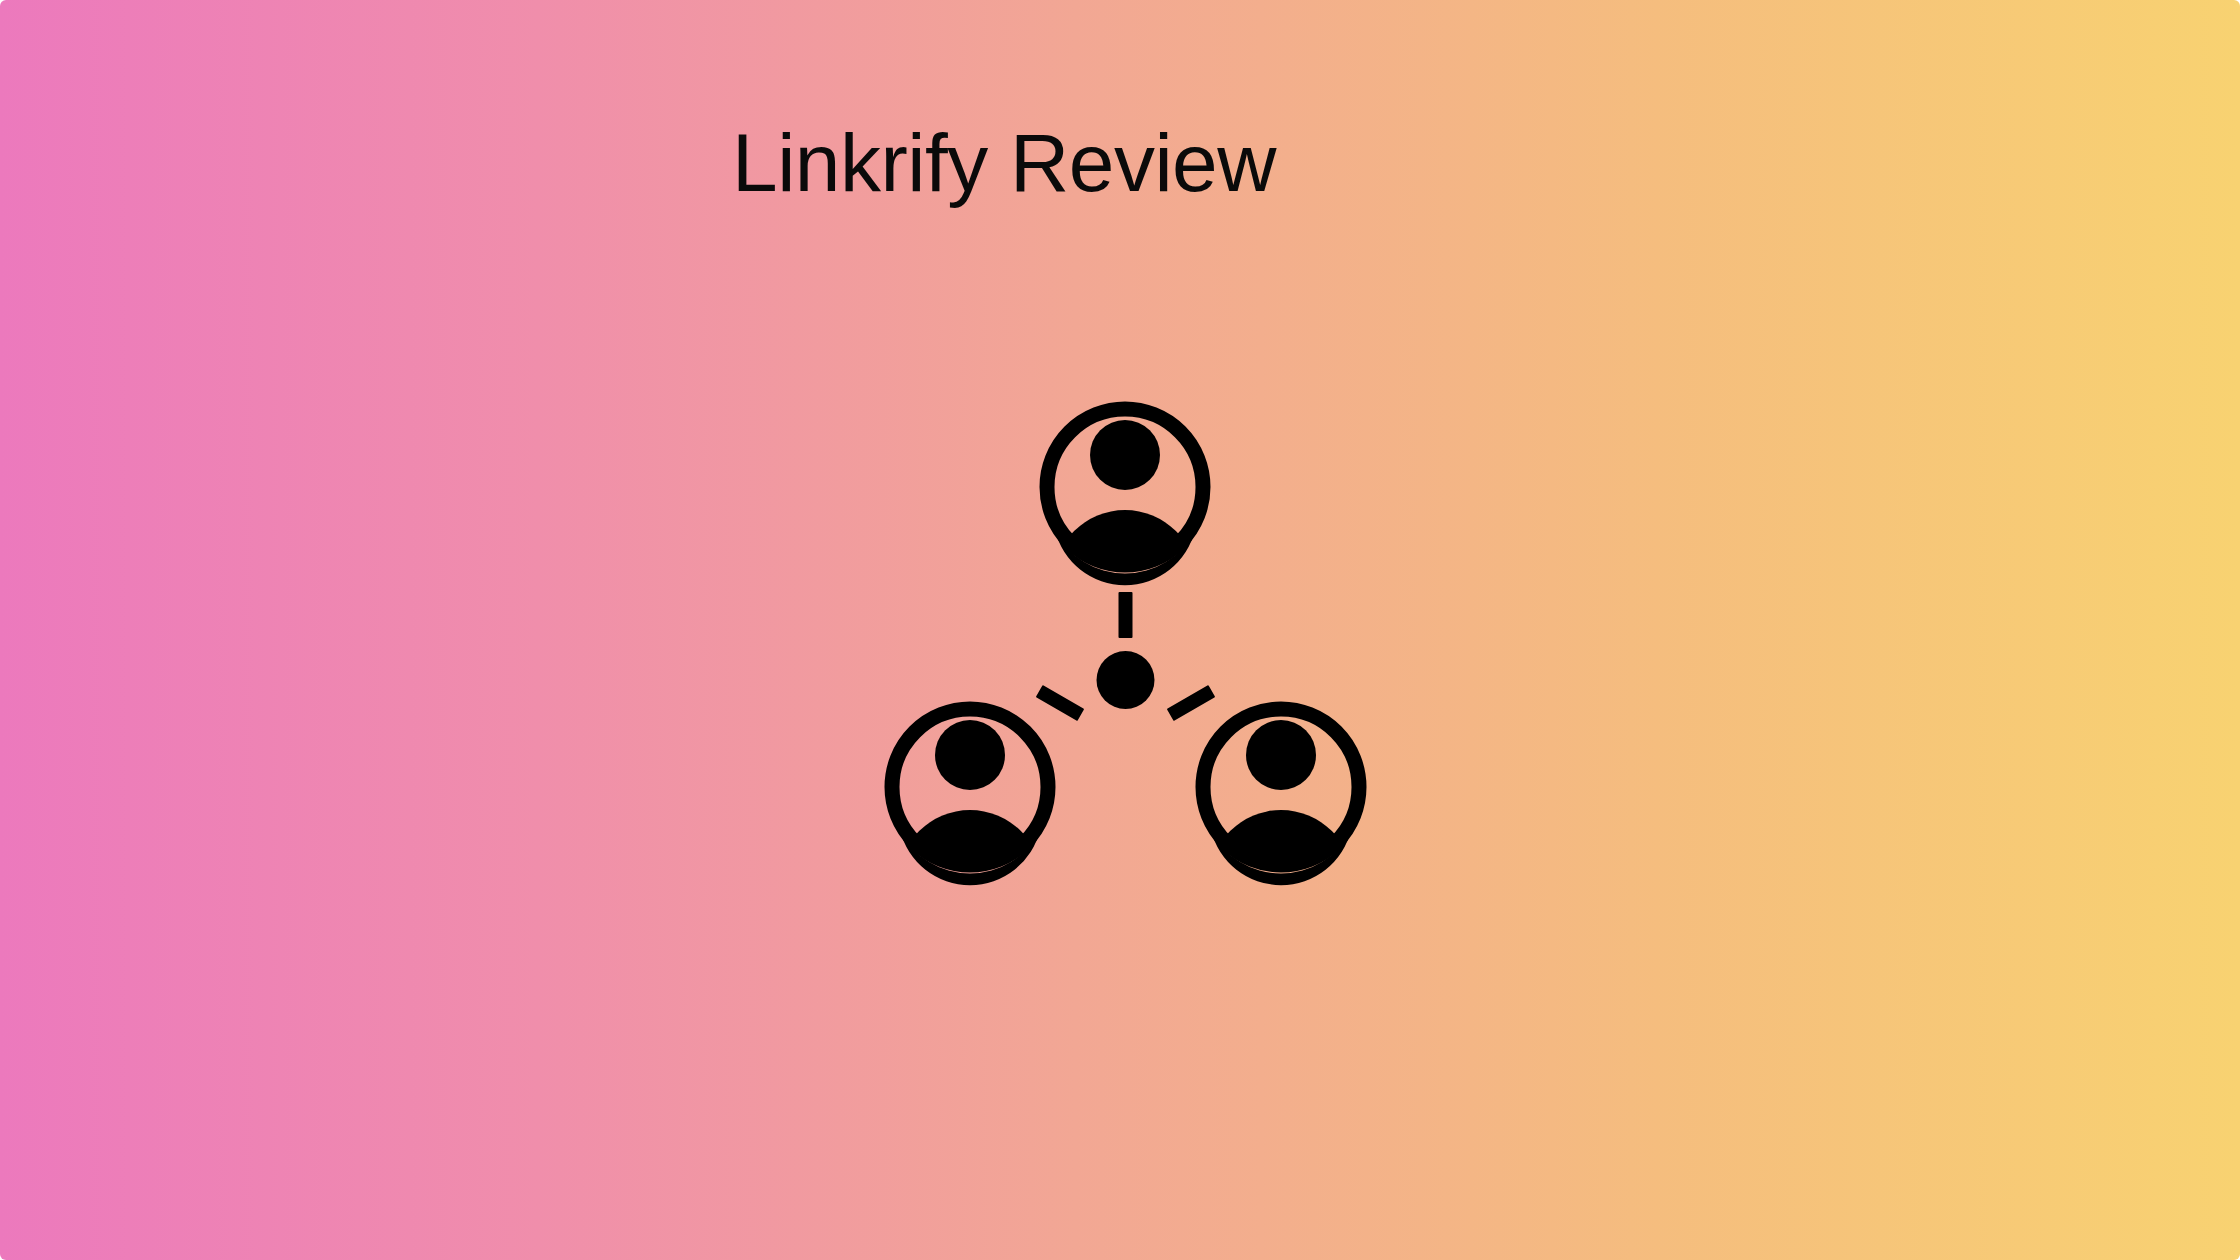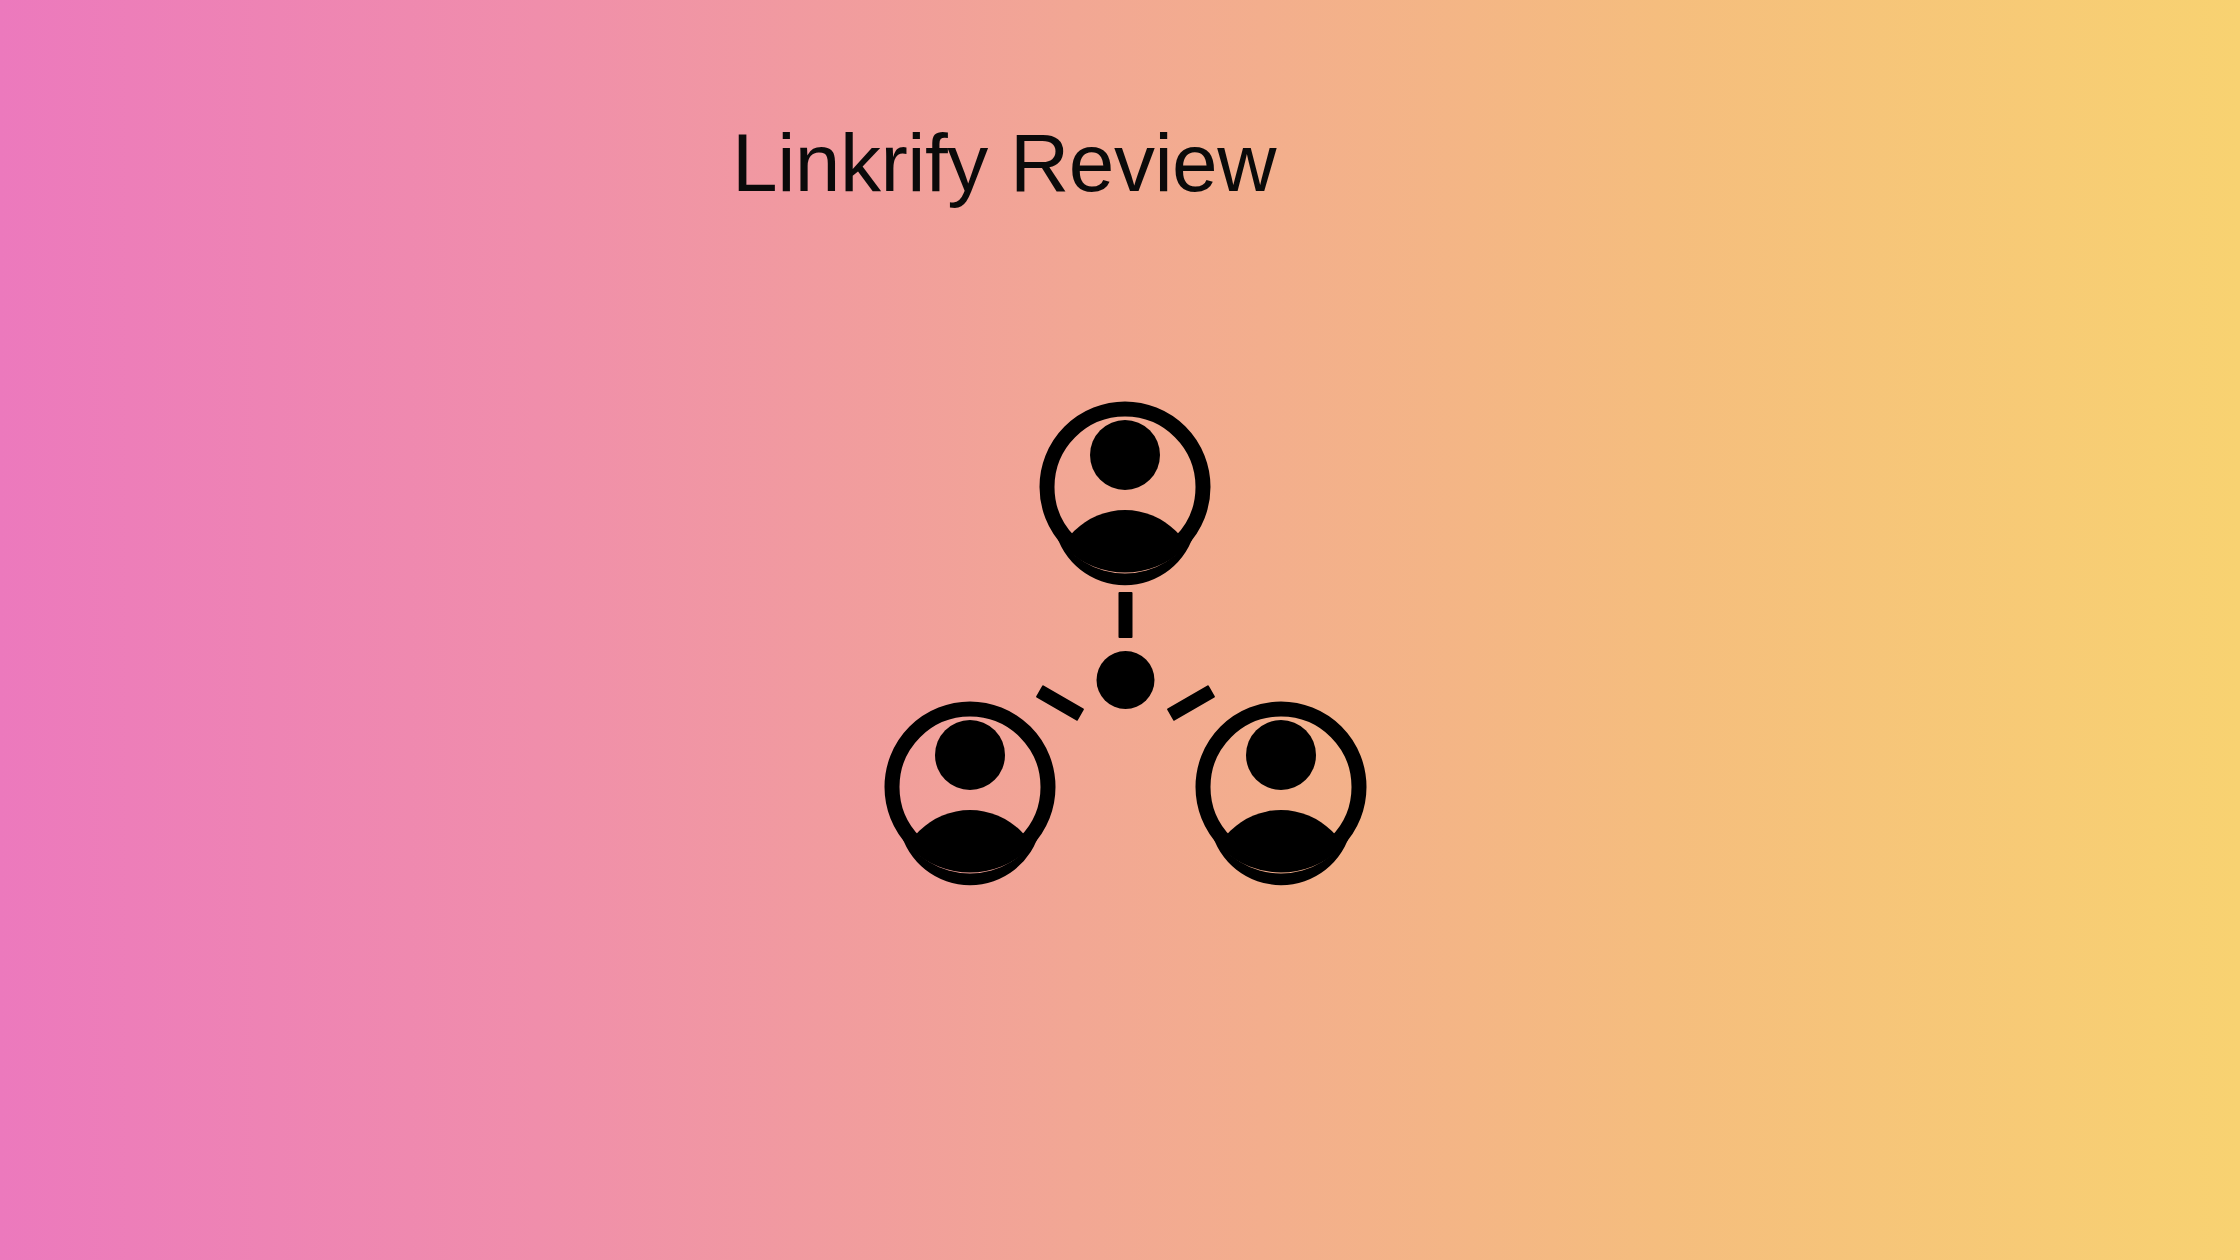--- a/index.html
+++ b/index.html
@@ -20,20 +20,21 @@
     height: 1260px;
     background: linear-gradient(
       to right,
       #ec79bd 0%,
       #f08eab 24%,
       #f2a794 48%,
       #f5bd7e 74%,
       #f8d271 100%
     );
     overflow: hidden;
+    border-radius: 6px;
   }
 
   #title {
     position: absolute;
     left: 0;
     top: 122px;
     width: 2240px;
     text-align: center;
     
     padding-right: 232px;

